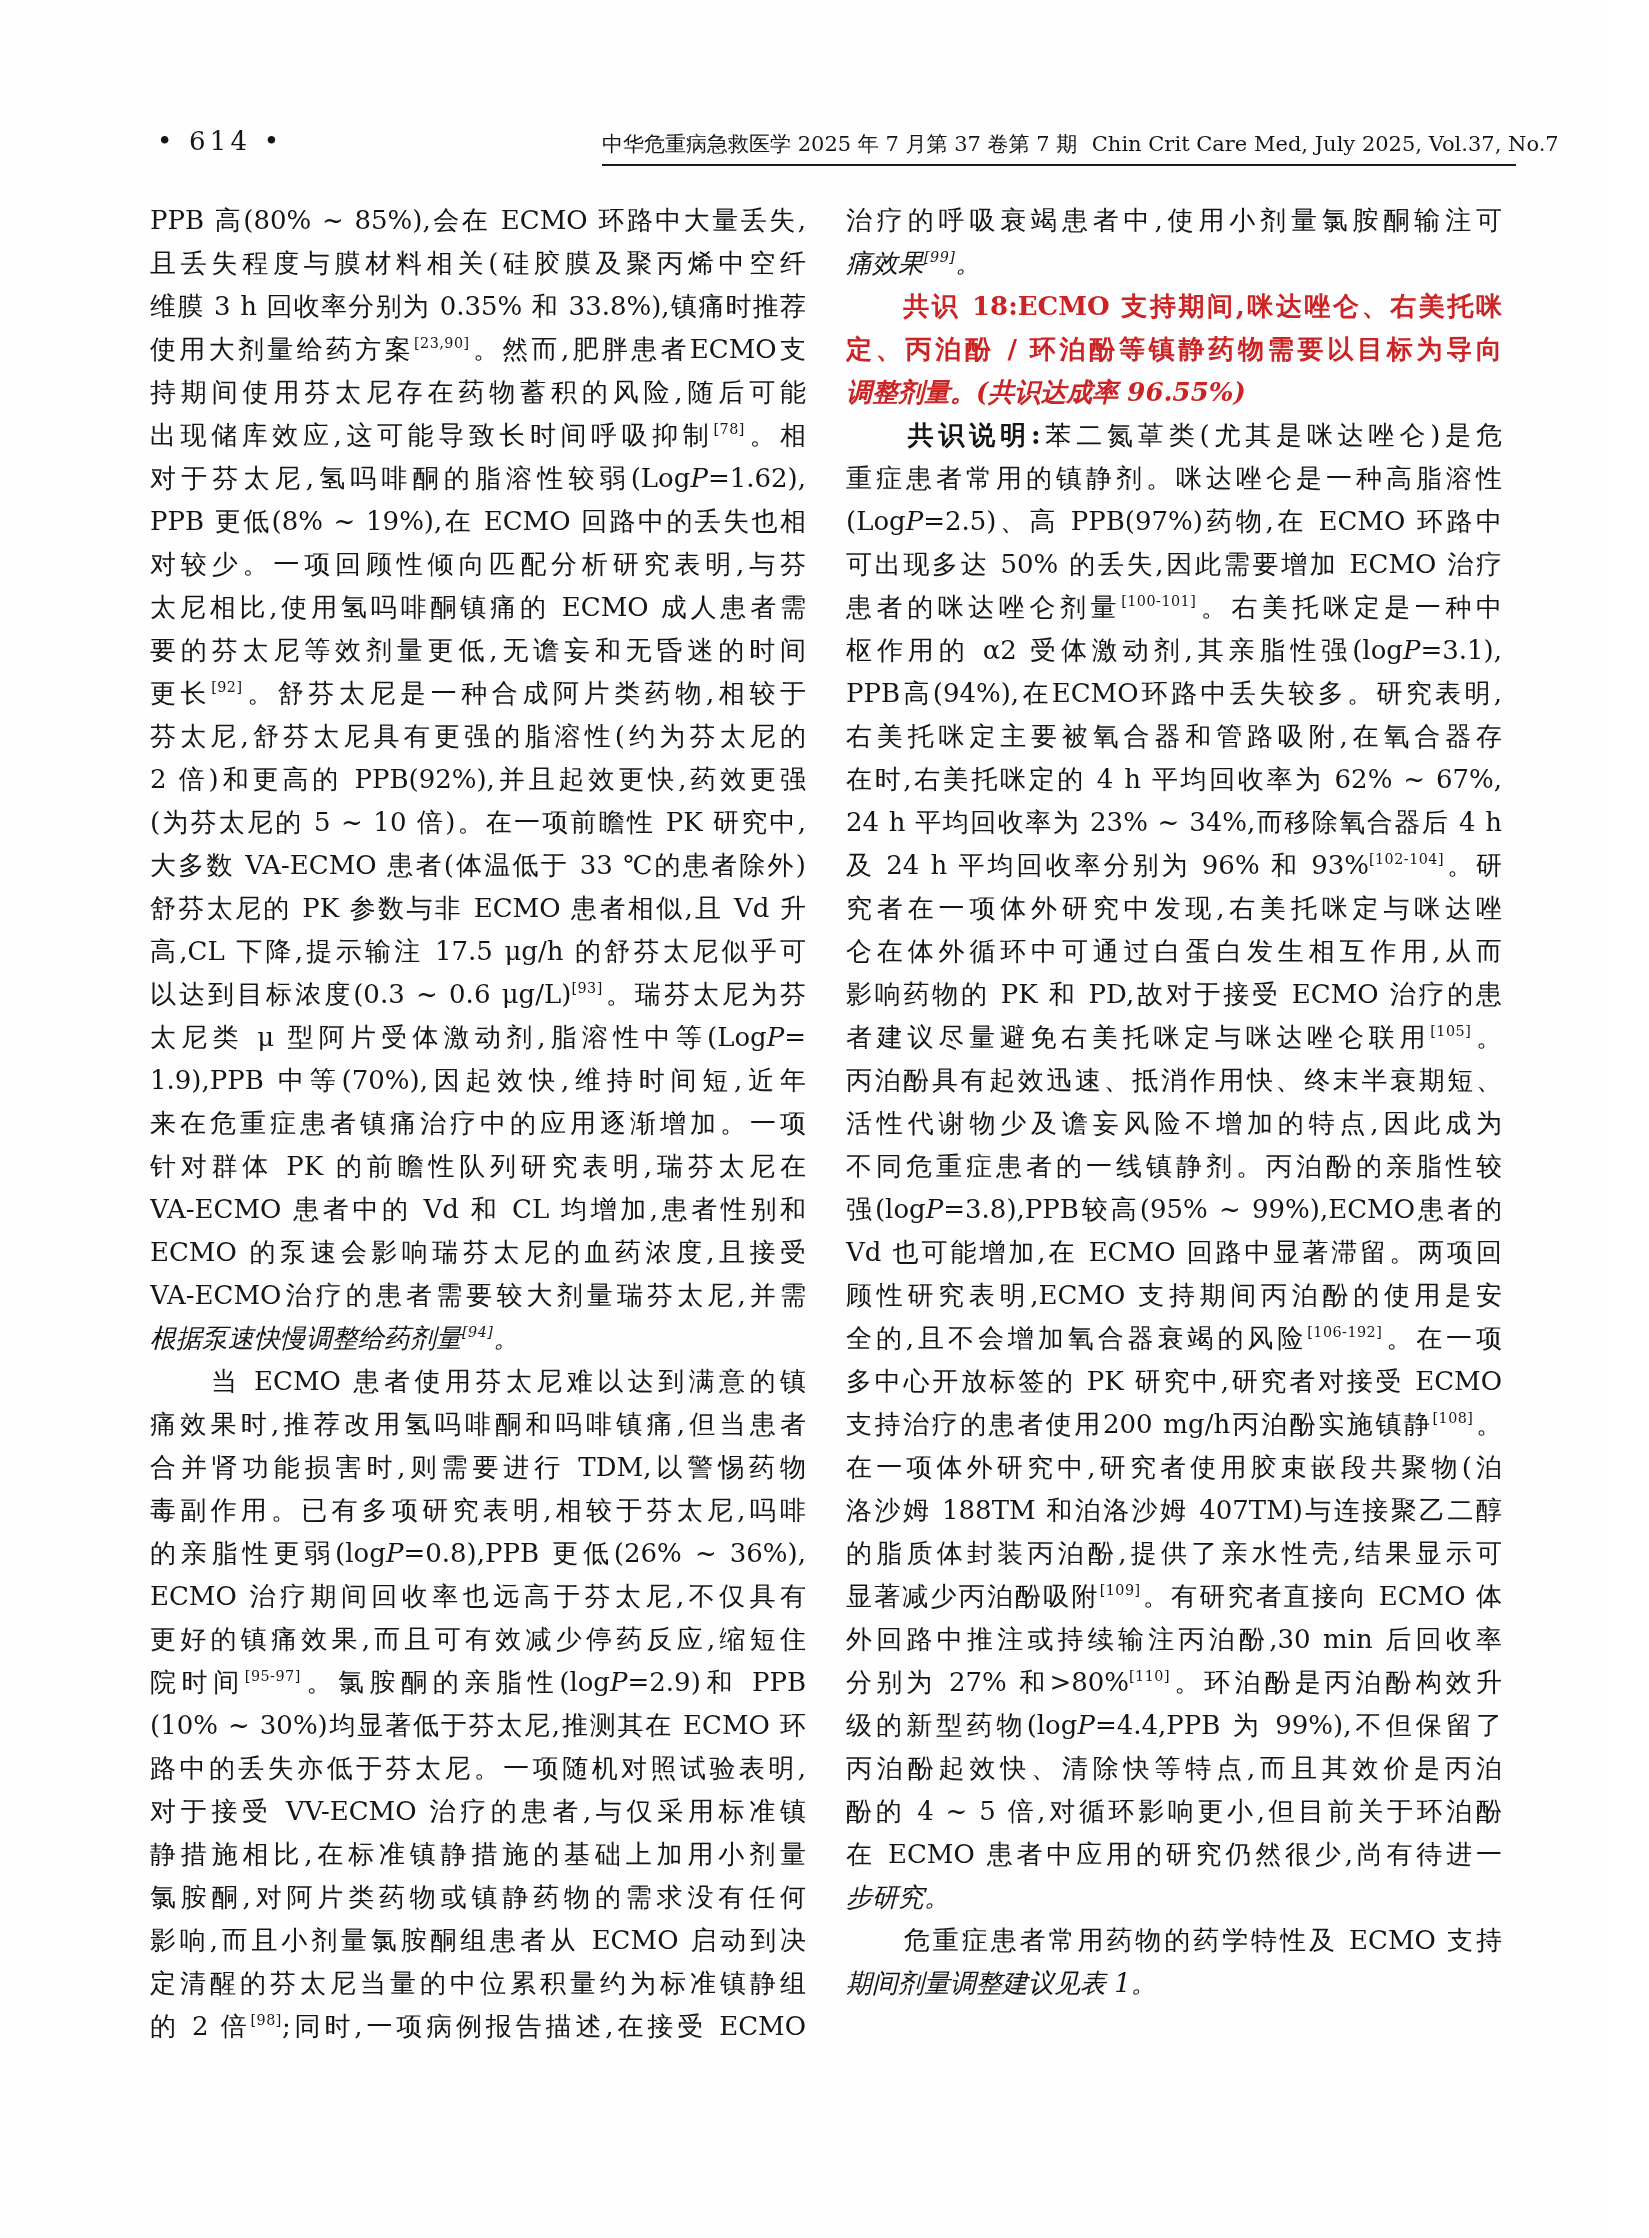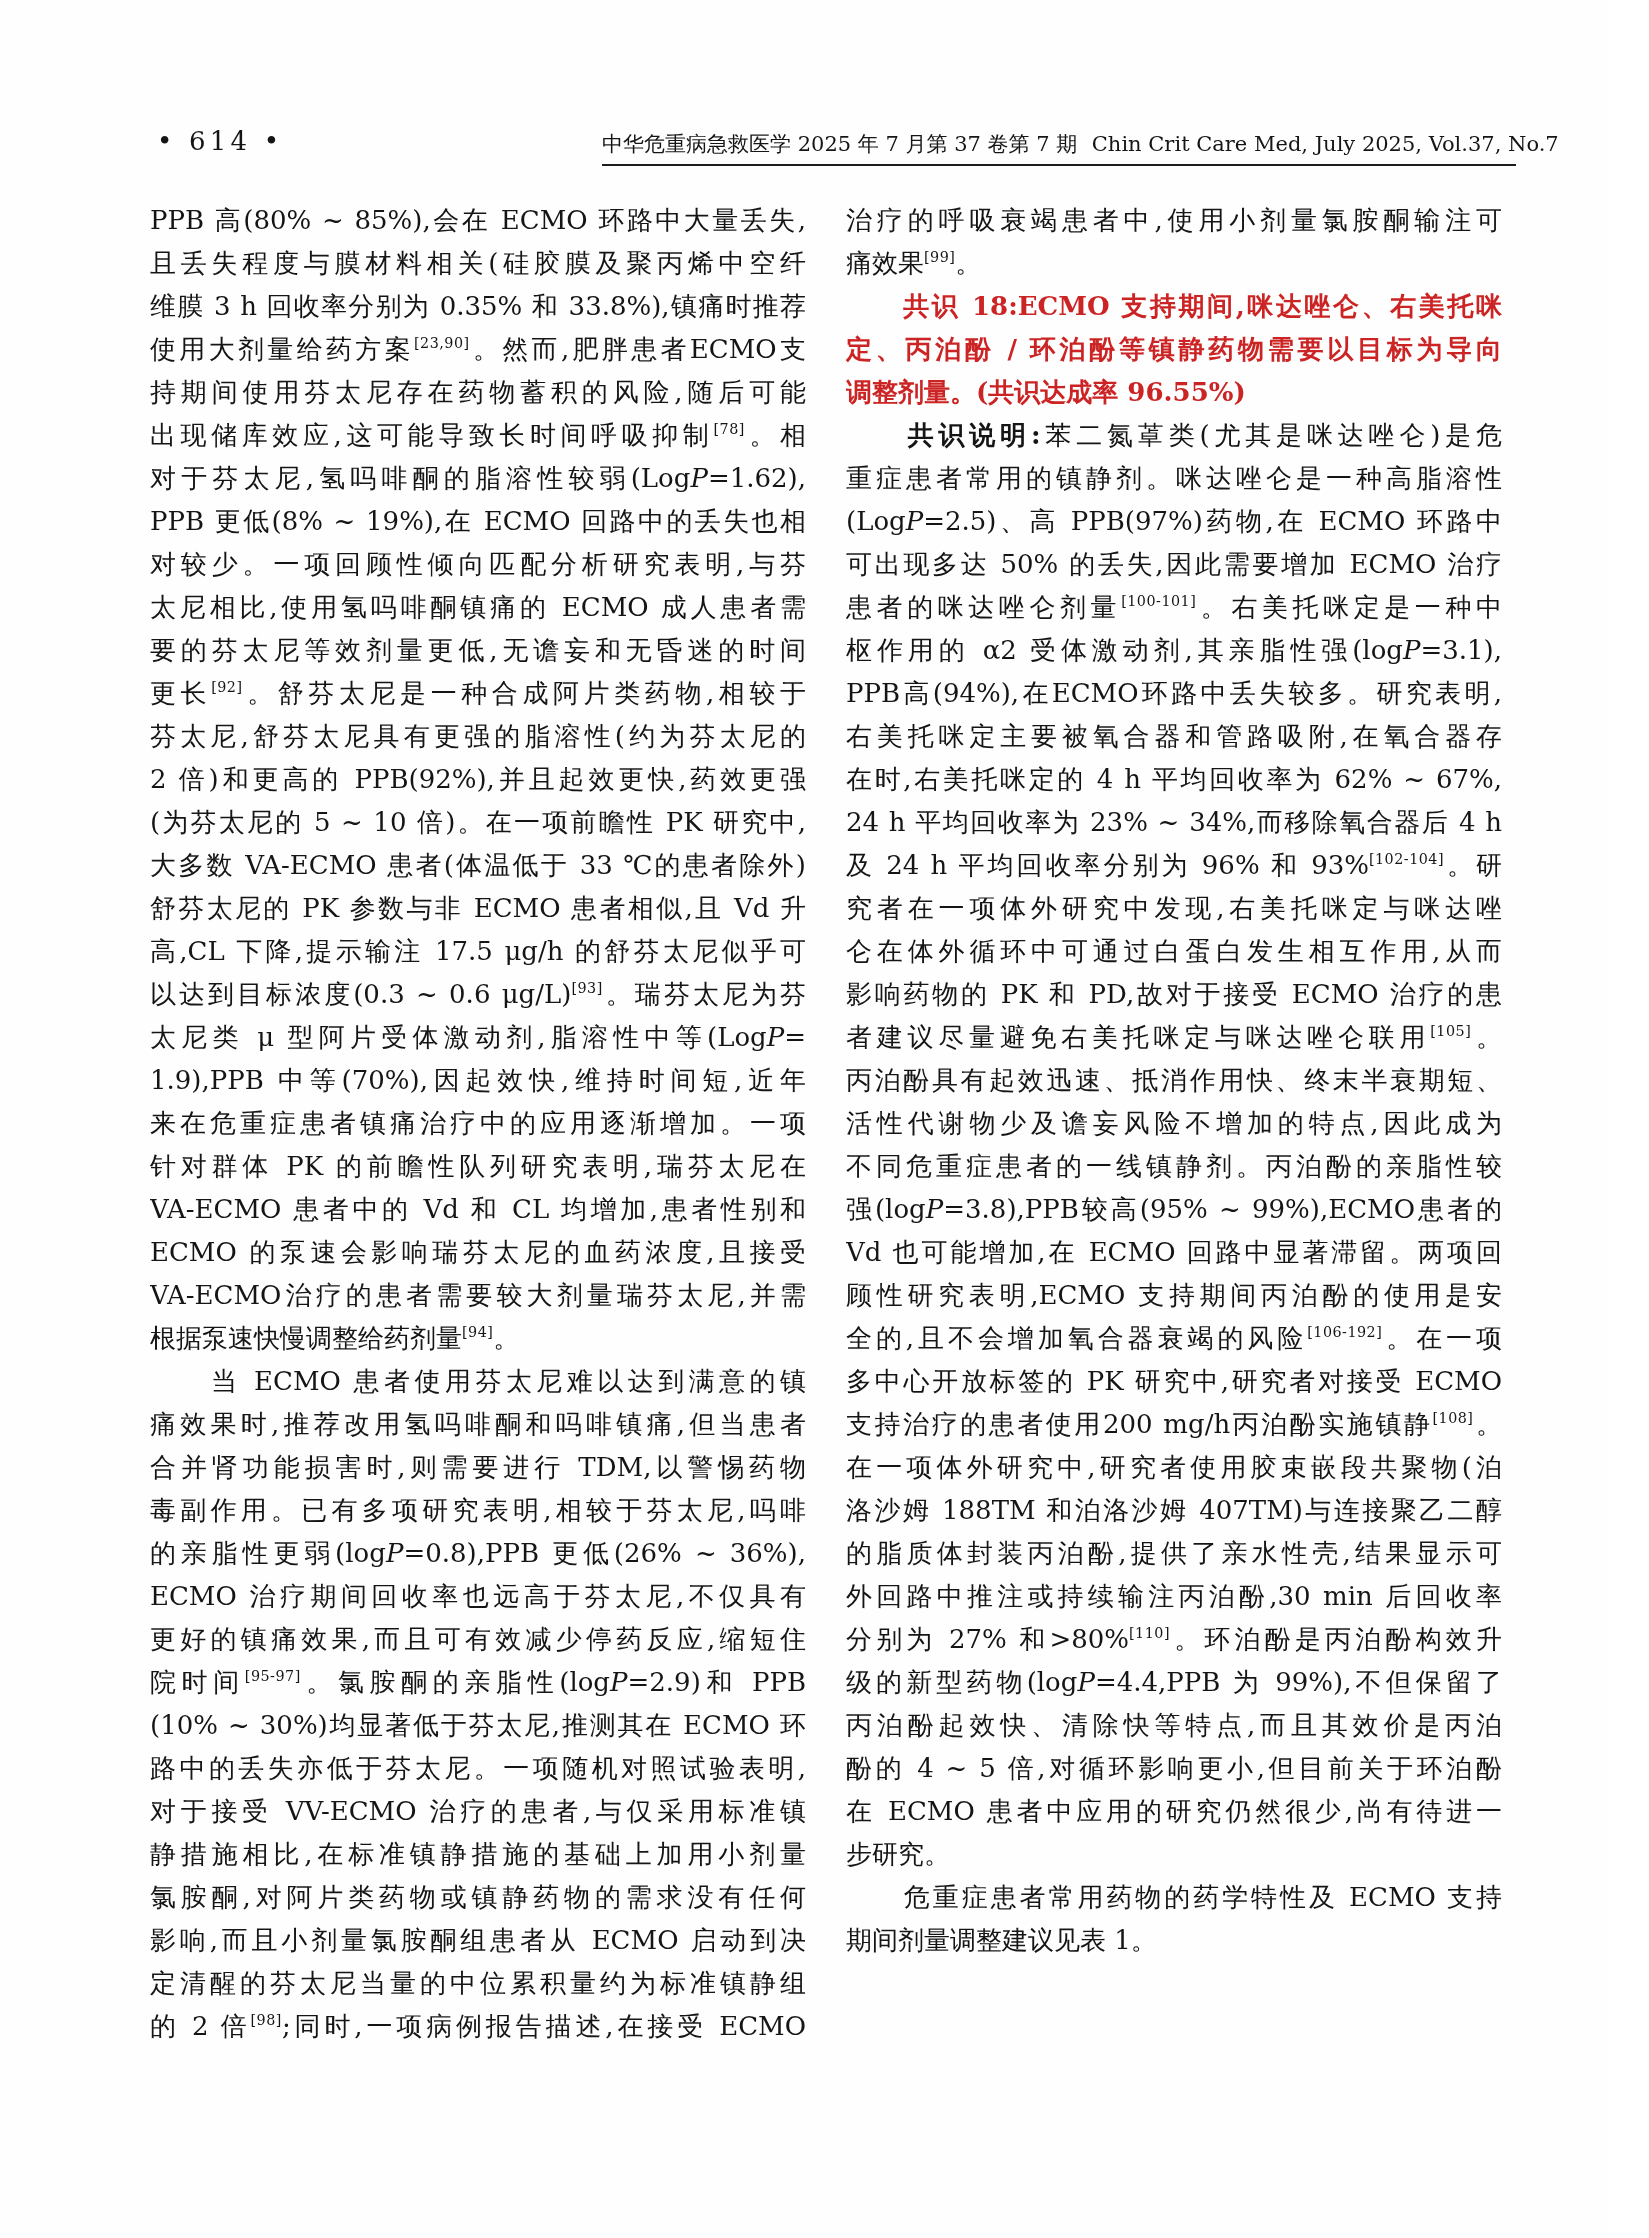--- a/index.html
+++ b/index.html
@@ -28,21 +28,21 @@
     position:absolute;top:199px;width:656px;
     font-size:26px;line-height:43px;
   }
   .col-left{left:150px;}
   .col-right{left:846px;}
   .line{
     height:43px;overflow:hidden;
     text-align:justify;text-align-last:justify;
     white-space:normal;
   }
-  .line.end{text-align-last:left;}
+  .line.end{text-align-last:left;font-style:italic;}
   .line.red{color:var(--accent-red,#cc2222);font-weight:700;}
   .bp{font-weight:700;}
   sup.cite{font-size:0.55em;line-height:0;letter-spacing:0.5px;}
   i{font-style:italic;}
 </style>
 </head>
 <body>
 
 <div class="page">
 
@@ -126,20 +126,21 @@
       <div class="line">不同危重症患者的一线镇静剂。丙泊酚的亲脂性较</div>
       <div class="line">强(log<i>P</i>=3.8),PPB较高(95% ~ 99%),ECMO患者的</div>
       <div class="line">Vd 也可能增加,在 ECMO 回路中显著滞留。两项回</div>
       <div class="line">顾性研究表明,ECMO 支持期间丙泊酚的使用是安</div>
       <div class="line">全的,且不会增加氧合器衰竭的风险<sup class="cite">[106-192]</sup>。在一项</div>
       <div class="line">多中心开放标签的 PK 研究中,研究者对接受 ECMO</div>
       <div class="line">支持治疗的患者使用200 mg/h丙泊酚实施镇静<sup class="cite">[108]</sup>。</div>
       <div class="line">在一项体外研究中,研究者使用胶束嵌段共聚物(泊</div>
       <div class="line">洛沙姆 188TM 和泊洛沙姆 407TM)与连接聚乙二醇</div>
       <div class="line">的脂质体封装丙泊酚,提供了亲水性壳,结果显示可</div>
+      <div class="line">显著减少丙泊酚吸附<sup class="cite">[109]</sup>。有研究者直接向 ECMO 体</div>
       <div class="line">外回路中推注或持续输注丙泊酚,30 min 后回收率</div>
       <div class="line">分别为 27% 和&gt;80%<sup class="cite">[110]</sup>。环泊酚是丙泊酚构效升</div>
       <div class="line">级的新型药物(log<i>P</i>=4.4,PPB 为 99%),不但保留了</div>
       <div class="line">丙泊酚起效快、清除快等特点,而且其效价是丙泊</div>
       <div class="line">酚的 4 ~ 5 倍,对循环影响更小,但目前关于环泊酚</div>
       <div class="line">在 ECMO 患者中应用的研究仍然很少,尚有待进一</div>
       <div class="line end">步研究。</div>
       <div class="line">　　危重症患者常用药物的药学特性及 ECMO 支持</div>
       <div class="line end">期间剂量调整建议见表 1。</div>
     </div>

